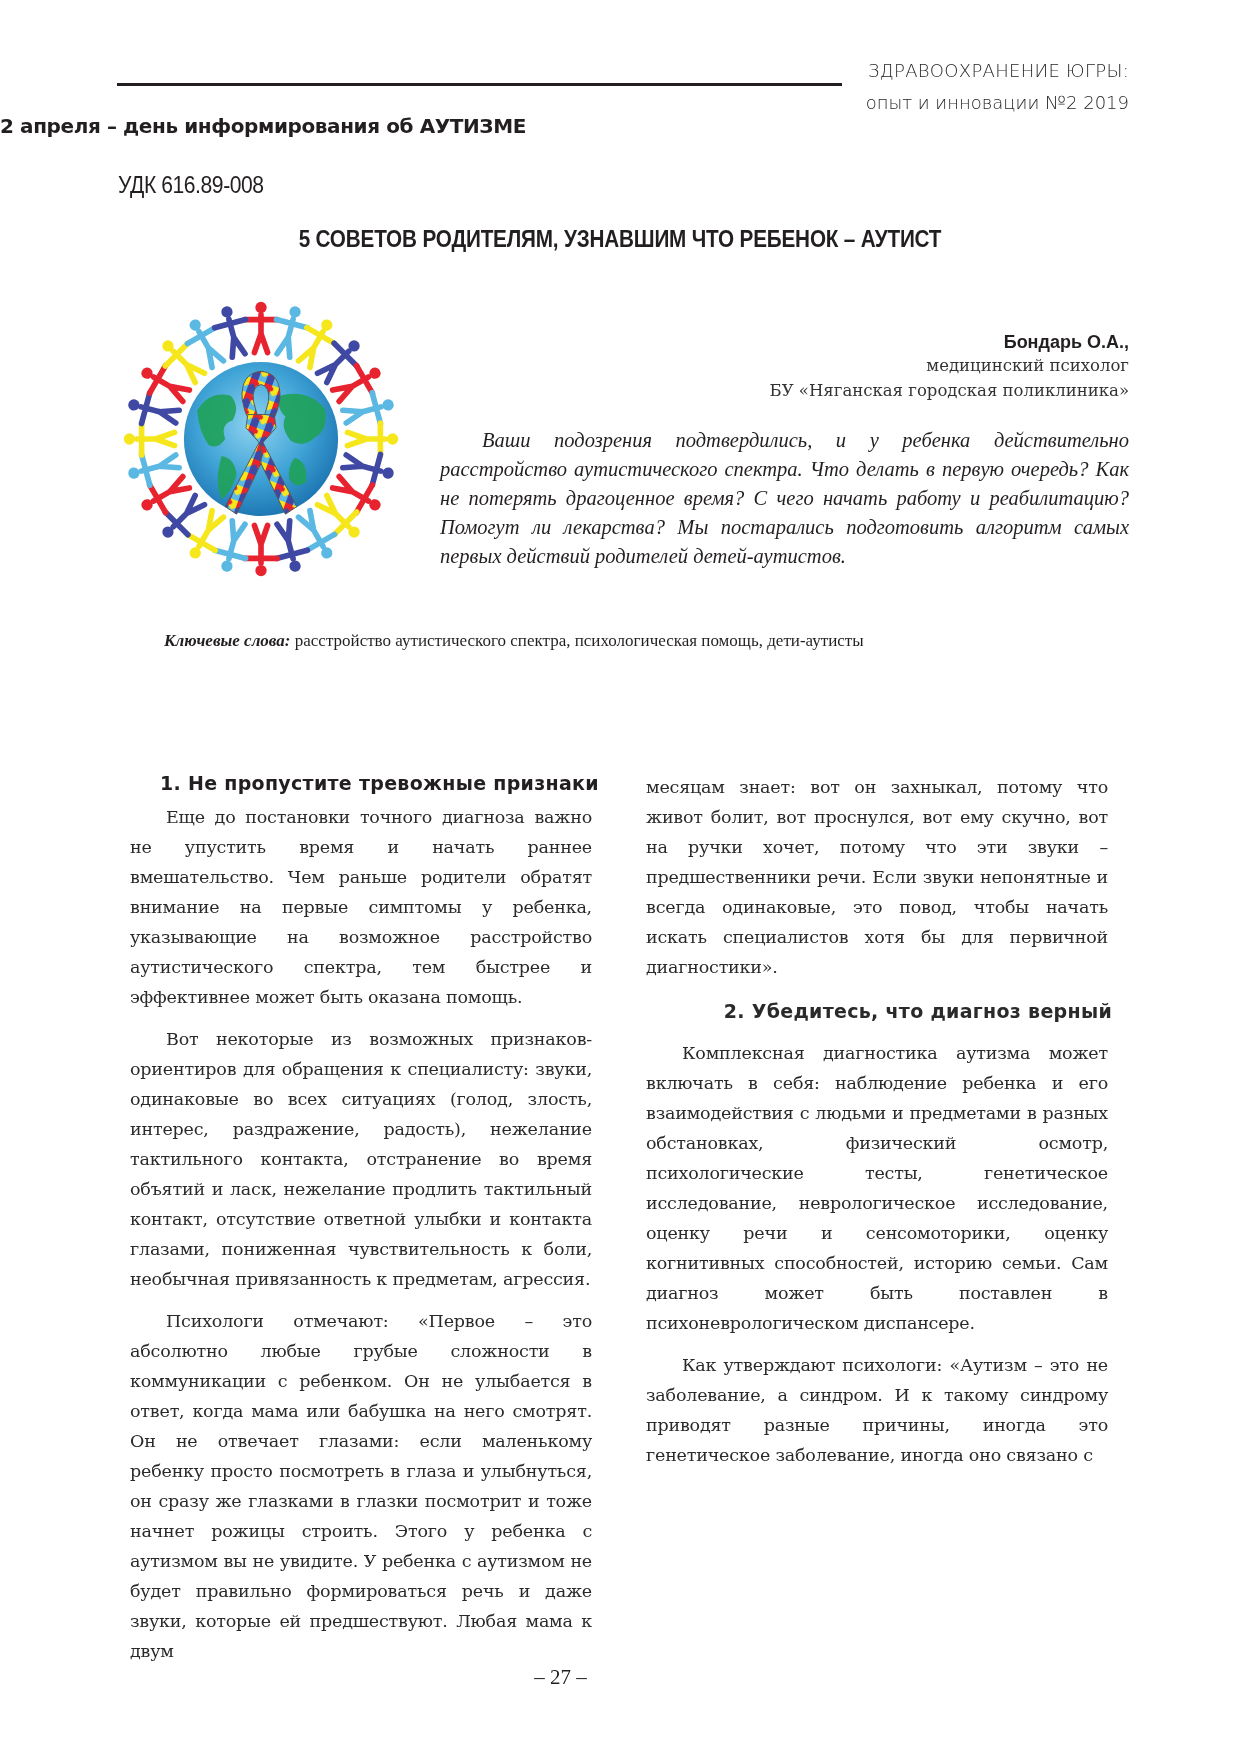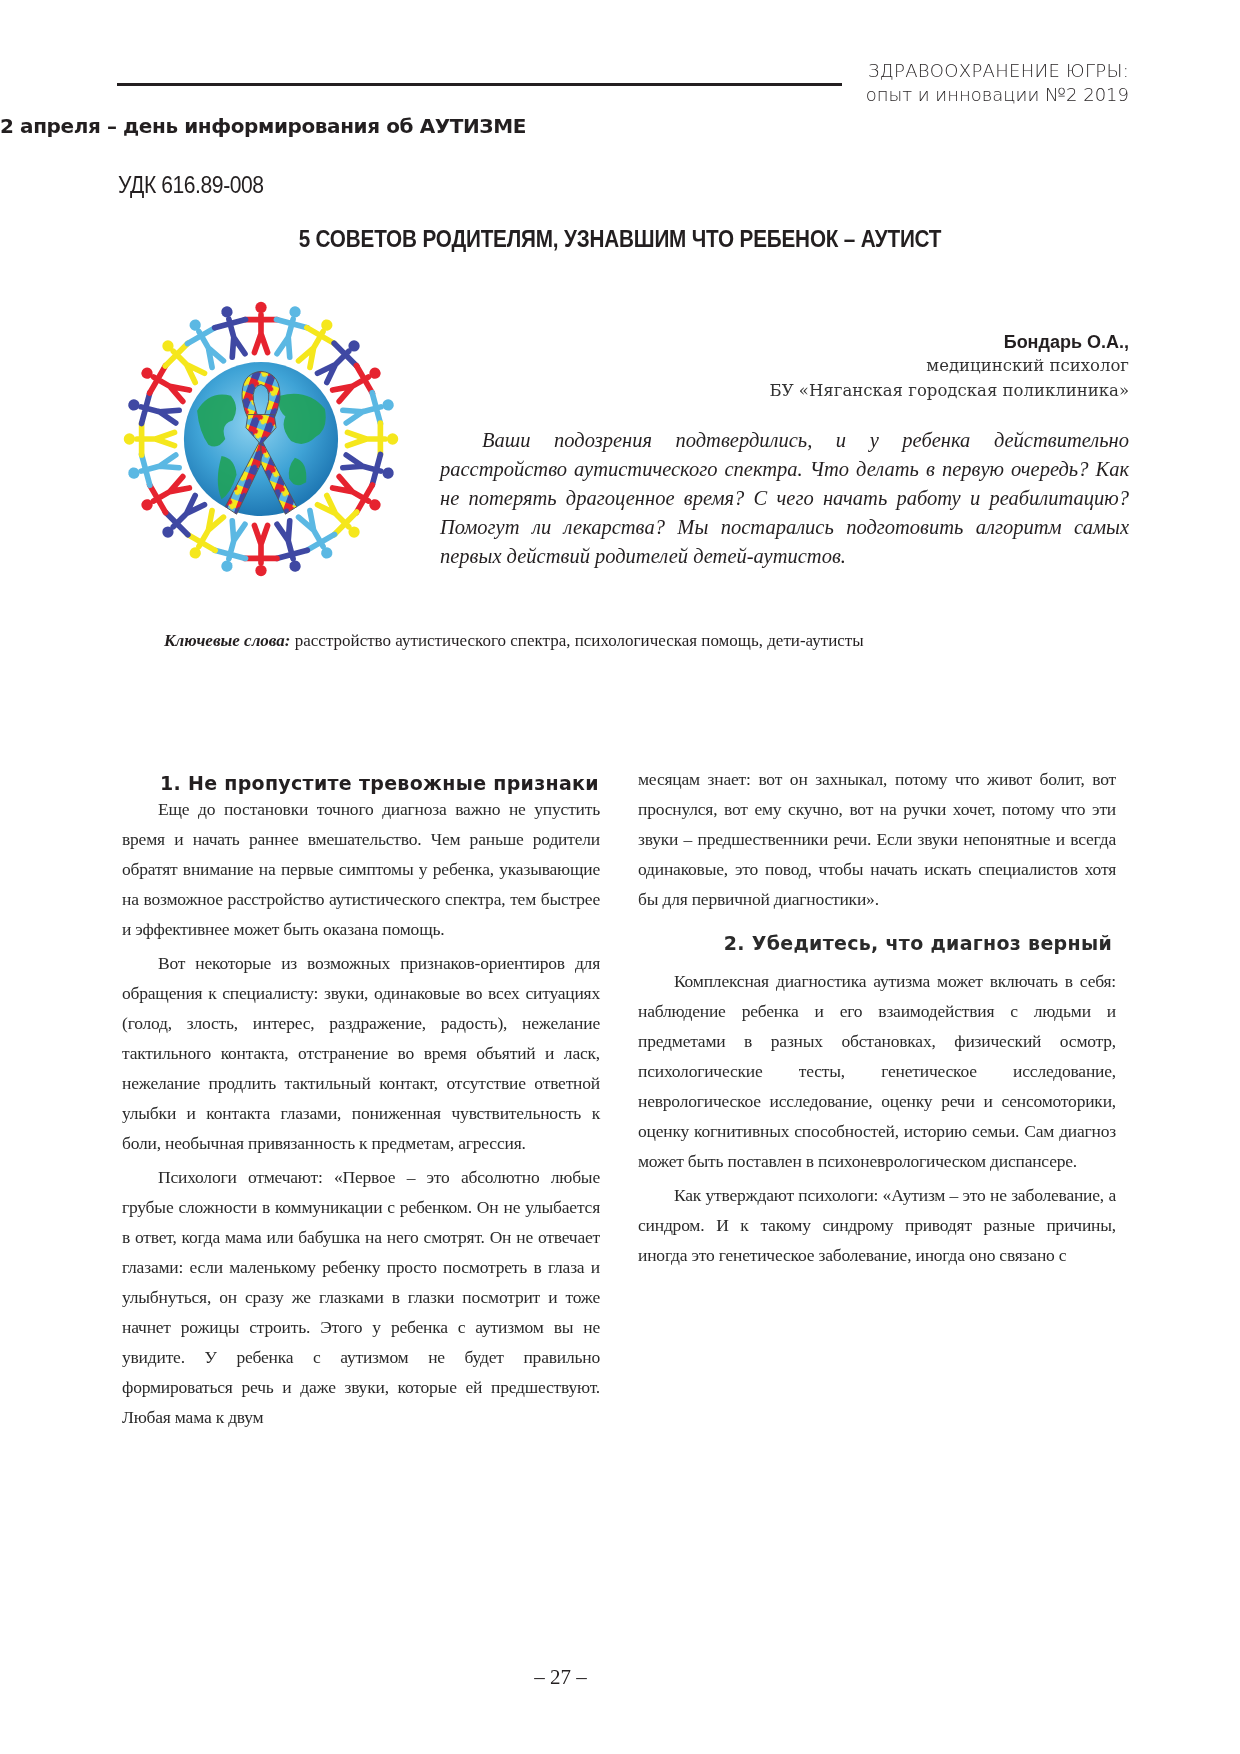--- a/index.html
+++ b/index.html
@@ -2,42 +2,42 @@
 <html><head>
 <meta charset="utf-8">
 <style>
   html, body { margin: 0; padding: 0; background: #ffffff; }
   body { width: 1240px; height: 1754px; position: relative; overflow: hidden; color: #231f20; font-family: "DejaVu Serif", serif; }
   .abs { position: absolute; }
 
   
   .hdr-rule { left: 117px; top: 83px; width: 725px; height: 3px; background: #231f20; }
   .hdr-title { right: 111px; top: 60px; font-family: "DejaVu Sans", sans-serif; font-size: 18px; font-weight: 300; letter-spacing: 0.3px; text-align: center; line-height: 22px; color: #231f20; }
-  .hdr-sub { right: 111px; top: 84px; font-family: "DejaVu Sans", sans-serif; font-size: 18px; font-weight: 300; text-align: right; line-height: 22px; color: #231f20; }
+  .hdr-sub { right: 111px; top: 92px; font-family: "DejaVu Sans", sans-serif; font-size: 18px; font-weight: 300; text-align: right; line-height: 22px; color: #231f20; }
 
   .rubric { left: 0; width: 1240px; top: 114px; font-family: "DejaVu Sans", sans-serif; font-weight: bold; font-size: 20px; letter-spacing: -0.4px; }
   .udk { left: 118px; top: 171px; font-family: "Liberation Sans", sans-serif; font-size: 24px; letter-spacing: -0.5px; transform: scaleX(0.88); transform-origin: left; }
   .article-title { left: 0; width: 1240px; top: 226px; text-align: center; font-family: "Liberation Sans", sans-serif; font-weight: bold; font-size: 23px; transform: scaleX(0.9); transform-origin: center; letter-spacing: -0.2px; }
 
   
   .logo { left: 120px; top: 298px; width: 282px; height: 282px; }
 
   
   .author-name { right: 111px; top: 332px; font-family: Liberation Sans, sans-serif; font-weight: bold; font-size: 18px; text-align: center; }
   .author-role { right: 111px; top: 356px; font-family: "DejaVu Serif", serif; font-weight: 200; font-size: 16.5px; text-align: right; color: #333; }
   .author-org { right: 111px; top: 381px; font-family: "DejaVu Serif", serif; font-weight: 200; font-size: 16.5px; text-align: right; color: #333; margin-left: 48px; }
 
   .abstract { left: 440px; width: 689px; top: 426px; font-family: "Liberation Serif", serif; font-style: italic; font-size: 20.5px; line-height: 29px; text-align: justify; text-indent: 42px; }
 
   .keywords { left: 126px; width: 1012px; top: 626px; font-family: "Liberation Serif", serif; font-size: 17px; line-height: 29px; text-align: justify; text-indent: 38px; }
   .keywords .kw-label { font-weight: bold; font-style: italic; }
 
   
   .col { width: 486px; font-family: "DejaVu Serif", serif; font-size: 17.5px; font-weight: 200; line-height: 30px; text-align: justify; color: #2a2a2a; letter-spacing: -0.2px; }
-  .col p { margin: 4px; text-indent: 36px; font-family: Liberation Serif, serif; }
+  .col p { margin: 12px; text-indent: 36px; }
   .col p.cont { text-indent: 0; }
   .col p + p { margin-top: 4px; }
   .col1 { left: 118px; top: 790px; }
   .col2 { left: 634px; top: 760px; }
   .sec-head { font-family: "DejaVu Sans", sans-serif; font-weight: bold; font-size: 19px; line-height: 30px; text-align: right; margin: 8px; letter-spacing: 0.3px; }
   .col1-head { left: 152px; top: 760px; }
   .col2 .sec-head { margin-top: 14px; padding-left: 36px; }
 
   .page-num { left: 0; width: 1121px; top: 1665px; text-align: center; font-family: "Liberation Serif", serif; font-size: 21px; }
 </style>

